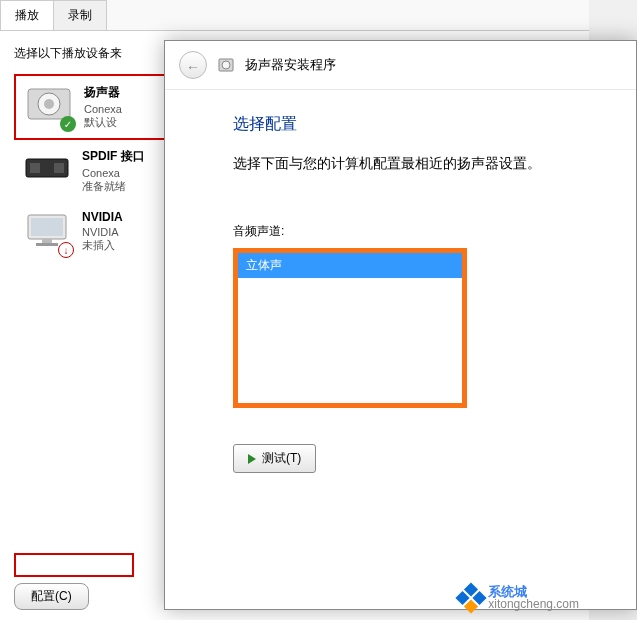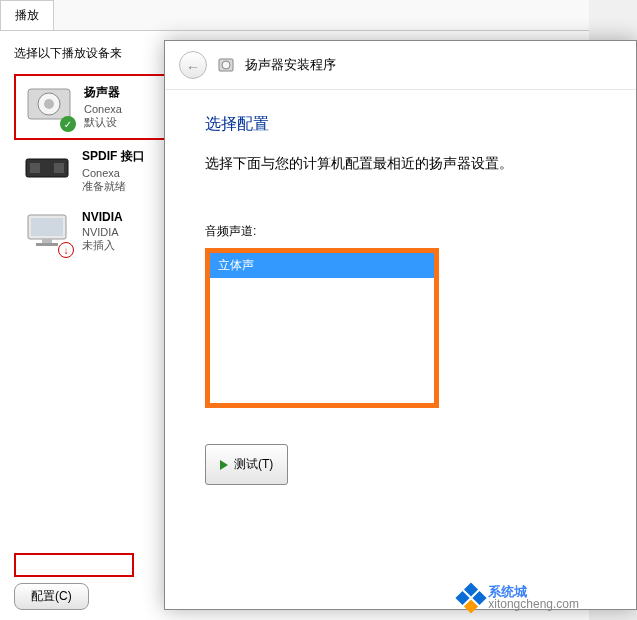--- a/index.html
+++ b/index.html
@@ -28,48 +28,49 @@
     .config-highlight { border: 2px solid #d40000; width: 120px; height: 24px; margin-bottom: 6px; }
     .btn { padding: 4px 16px; border: 1px solid #999; background: linear-gradient(#fff, #e3e3e3); border-radius: 8px; font-size: 12px; cursor: pointer; }
     
     
     .wizard { position: absolute; left: 164px; top: 40px; width: 473px; height: 570px; background: #fff; border: 1px solid #888; box-shadow: 0 0 20px rgba(0,0,0,0.3); }
     .wizard-header { display: flex; align-items: center; padding: 10px 14px; gap: 10px; border-bottom: 1px solid #e8e8e8; }
     .back-btn { width: 28px; height: 28px; border: 1px solid #bbb; border-radius: 50%; background: linear-gradient(#fff,#e8e8e8); display: flex; align-items: center; justify-content: center; color: #888; font-size: 14px; }
     .wiz-title-icon { width: 18px; height: 18px; display: flex; align-items: center; justify-content: center; }
     .wizard-title { font-size: 13px; }
     
-    .wizard-body { padding: 24px 40px; }
+    .wizard-body { padding: 24px 40px; margin-left: 28px; }
     .wizard-heading { color: #003399; font-size: 16px; font-weight: normal; margin-bottom: 20px; }
     .wizard-desc { font-size: 14px; margin-bottom: 50px; }
     .field-label { font-size: 12px; margin-bottom: 8px; }
     .listbox { width: 234px; height: 160px; border: 5px solid #f97316; background: #fff; }
     .listbox-item { padding: 4px 8px; font-size: 12px; }
     .listbox-item.selected { background: #3399ff; color: #fff; }
     
     .test-btn-row { margin-top: 36px; }
-    .test-btn { display: inline-flex; align-items: center; gap: 6px; padding: 11px 14px; border: 1px solid #8a8a8a; background: linear-gradient(#fff,#e5e5e5); border-radius: 3px; font-size: 12px; cursor: pointer; }
+    .test-btn { display: inline-flex; align-items: center; gap: 6px; padding: 5px 14px; border: 1px solid #8a8a8a; background: linear-gradient(#fff,#e5e5e5); border-radius: 3px; font-size: 12px; cursor: pointer; }
     .play-triangle { width: 0; height: 0; border-top: 5px solid transparent; border-bottom: 5px solid transparent; border-left: 8px solid #2a8a2a; }
     
     
     .watermark { position: absolute; right: 10px; bottom: 10px; display: flex; align-items: center; gap: 6px; }
     .wm-logo { display: flex; gap: 2px; transform: rotate(45deg); }
     .wm-sq { width: 10px; height: 10px; }
     .wm-b { background: #0a6dd6; }
     .wm-o { background: #ff9900; }
     .wm-text { display: flex; flex-direction: column; line-height: 1; }
     .wm-main { font-size: 13px; font-weight: bold; color: #3b82f6; }
     .wm-sub { font-size: 12px; color: #888; }
   </style>
 </head>
 <body>
 
 <div class="main-window">
   <div class="tabs">
     <div class="tab active">播放</div>
+    <div class="tab">录制</div>
   </div>
 
   <div class="main-content">
     <div class="instruction-text">选择以下播放设备来</div>
 
     <div class="device-list">
       <div class="device-item selected">
         <div class="device-icon">
           <svg width="46" height="38" viewBox="0 0 46 38">
             <rect x="2" y="4" width="42" height="30" rx="3" fill="#d8d8d8" stroke="#999"></rect>

